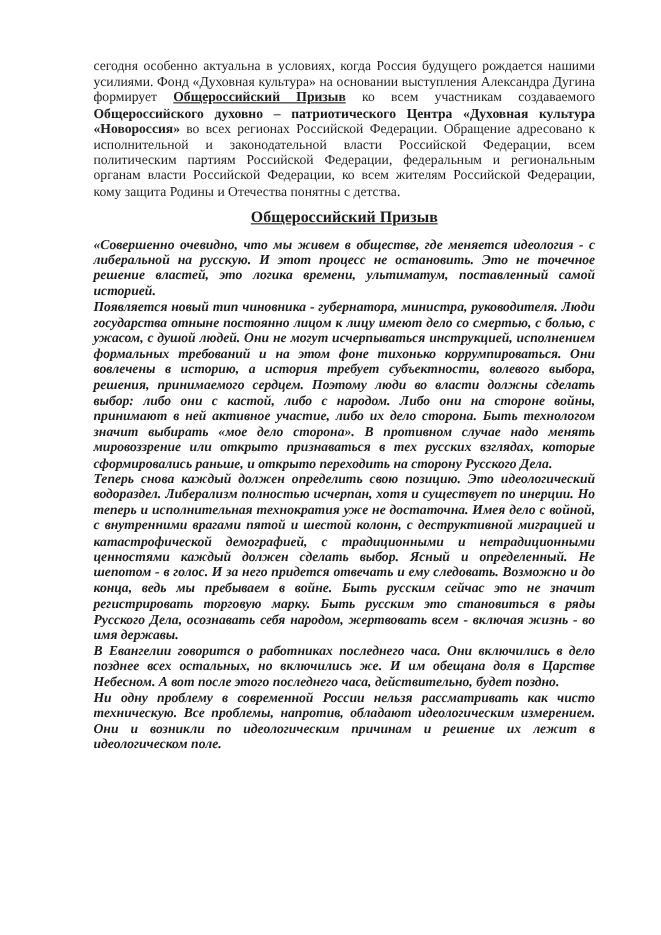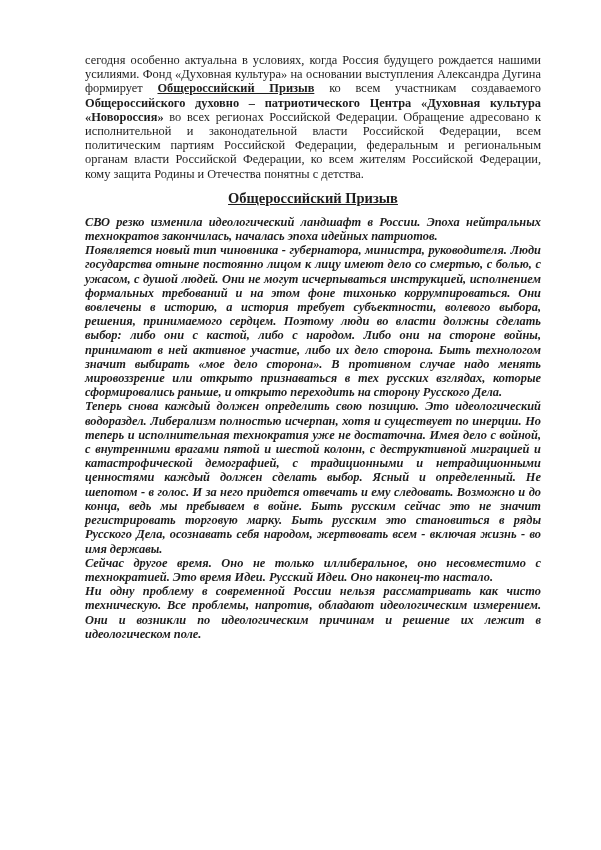--- a/index.html
+++ b/index.html
@@ -46,19 +46,19 @@
   }
   .quote p { margin: 0; }
 </style>
 </head>
 <body>
 
 <div class="page">
   <p class="intro"><span class="seg regular">сегодня особенно актуальна в условиях, когда Россия будущего рождается нашими усилиями.  Фонд «Духовная культура» на основании выступления Александра Дугина формирует </span><span class="seg bold-underline">Общероссийский Призыв</span><span class="seg regular"> ко всем участникам создаваемого </span><span class="seg bold">Общероссийского духовно – патриотического Центра «Духовная культура «Новороссия»</span><span class="seg regular"> во всех регионах Российской Федерации. Обращение адресовано к исполнительной и законодательной власти Российской Федерации, всем политическим партиям Российской Федерации, федеральным и региональным органам власти Российской Федерации, ко всем жителям Российской Федерации,  кому защита Родины и Отечества понятны с детства.</span></p>
   <h1 class="heading">Общероссийский Призыв</h1>
   <div class="quote">
-      <p>СВО резко изменила идеологический ландшафт в России. Эпоха нейтральных технократов закончилась, началась эпоха идейных патриотов.</p>
+      <p>«Совершенно очевидно, что мы живем в обществе, где меняется идеология - с либеральной на русскую. И этот процесс не остановить. Это не точечное решение властей, это логика времени, ультиматум, поставленный самой историей.</p>
       <p>Появляется новый тип чиновника - губернатора, министра, руководителя. Люди государства отныне постоянно лицом к лицу имеют дело со смертью, с болью, с ужасом, с душой людей. Они не могут исчерпываться инструкцией, исполнением формальных требований и на этом фоне тихонько коррумпироваться. Они вовлечены в историю, а история требует субъектности, волевого выбора, решения, принимаемого сердцем. Поэтому люди во власти должны сделать выбор: либо они с кастой, либо с народом. Либо они на стороне войны, принимают в ней активное участие, либо их дело сторона. Быть технологом значит выбирать «мое дело сторона». В противном случае надо менять мировоззрение или открыто признаваться в тех русских взглядах, которые сформировались раньше, и открыто переходить на сторону Русского Дела.</p>
       <p>Теперь снова каждый должен определить свою позицию. Это идеологический водораздел. Либерализм полностью исчерпан, хотя и существует по инерции. Но теперь и исполнительная технократия уже не достаточна. Имея дело с войной, с внутренними врагами пятой и шестой колонн, с деструктивной миграцией и катастрофической демографией, с традиционными и нетрадиционными ценностями каждый должен сделать выбор. Ясный и определенный. Не шепотом - в голос. И за него придется отвечать и ему следовать. Возможно и до конца, ведь мы пребываем в войне. Быть русским сейчас это не значит регистрировать торговую марку. Быть русским это становиться в ряды Русского Дела, осознавать себя народом, жертвовать всем - включая жизнь - во имя державы.</p>
-      <p>Сейчас другое время. Оно не только иллиберальное, оно несовместимо с технократией. Это время Идеи. Русский Идеи. Оно наконец-то настало.</p>
+      <p>В Евангелии говорится о работниках последнего часа. Они включились в дело позднее всех остальных, но включились же. И им обещана доля в Царстве Небесном. А вот после этого последнего часа, действительно, будет поздно.</p>
       <p>Ни одну проблему в современной России нельзя рассматривать как чисто техническую. Все проблемы, напротив, обладают идеологическим измерением. Они и возникли по идеологическим причинам и решение их лежит в идеологическом поле.</p>
     </div>
 </div>
 
 </body></html>

